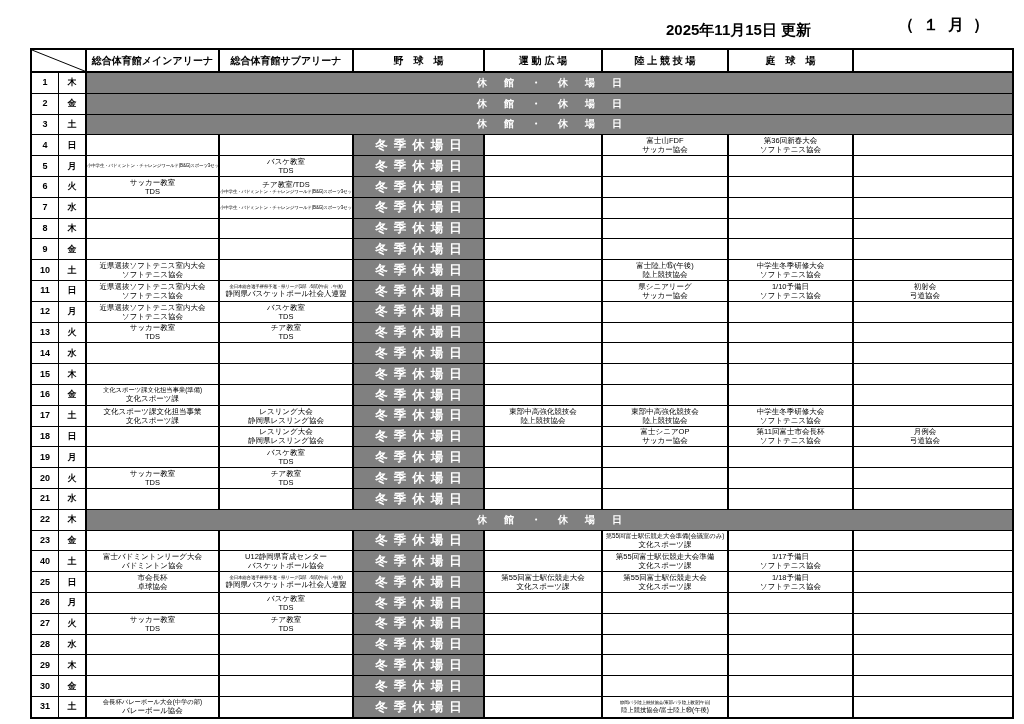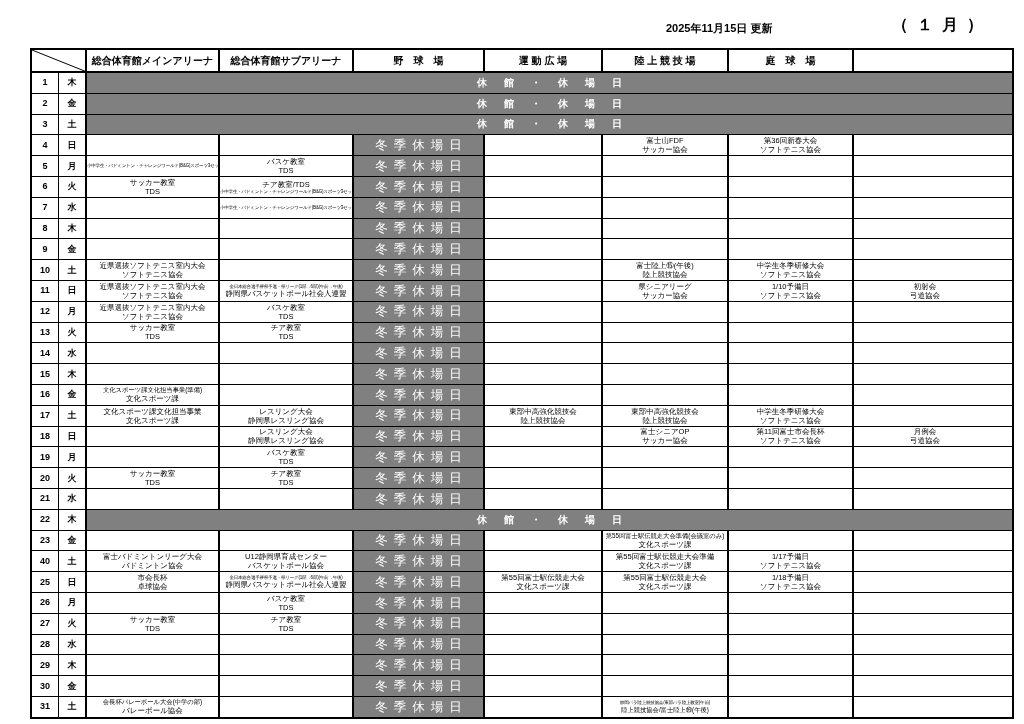--- a/index.html
+++ b/index.html
@@ -4,22 +4,22 @@
 <style>
   html,body{margin:0;padding:0}
   body{
     width:1024px;height:724px;background:#ffffff;color:#000;
     font-family:"Liberation Sans","DejaVu Sans",sans-serif;
     position:relative;overflow:hidden;
   }
   
   .pagehdr{position:absolute;top:8px;left:0;width:1024px;height:38px}
   .title{position:absolute;left:34px;top:7px;font-size:17px;font-weight:bold;letter-spacing:5px;white-space:nowrap}
-  .updated{position:absolute;left:666px;top:13px;font-size:11px;font-weight:bold;white-space:nowrap}
-  .month{position:absolute;right:32px;top:7px;font-size:16px;font-weight:bold;letter-spacing:9px;white-space:nowrap}
+  .updated{position:absolute;left:666px;top:13px;font-size:15px;font-weight:bold;white-space:nowrap}
+  .month{position:absolute;right:26px;top:7px;font-size:16px;font-weight:bold;letter-spacing:9px;white-space:nowrap}
   
   .tbl{position:absolute;left:30px;top:48px;width:984px;border:2px solid #000;box-sizing:border-box;background:#fff}
   .row{display:flex;height:20.8px;border-top:1px solid #000;box-sizing:border-box}
   .row:first-child{border-top:none}
   .row.hrow{height:22px;border-bottom:1px solid #000}
   .c{box-sizing:border-box;border-right:2px solid #000;display:flex;flex-direction:column;
      justify-content:center;align-items:center;text-align:center;overflow:hidden;line-height:1}
   .c-day{width:27px;border-right:1px solid #000;font-size:9px;font-weight:bold}
   .c-wd{width:28px;font-size:9px;font-weight:bold}
   .c-corner{width:55px;border-right:2px solid #000;padding:0;justify-content:flex-start;align-items:flex-start}
@@ -28,21 +28,21 @@
   .c-bb{width:131px}
   .c-plaza{width:118px}
   .c-track{width:126px}
   .c-tennis{width:125px}
   .c-kyudo{width:142px;border-right:none}
   .hc{font-size:10px;font-weight:bold;white-space:nowrap}
   .ln{width:100%;white-space:nowrap;overflow:hidden}
   .ln.n{font-size:7.5px;line-height:9px}
   .ln.xs{font-size:6.3px;line-height:8px}
   .ln.t{font-size:4.5px;line-height:5.5px;letter-spacing:-0.2px}
-  .bb-closed{background:#808080;color:#fff;font-weight:normal;font-size:12.5px;letter-spacing:6px;text-indent:6px;white-space:nowrap}
+  .bb-closed{background:#808080;color:#fff;font-weight:bold;font-size:12.5px;letter-spacing:6px;text-indent:6px;white-space:nowrap}
   .banner{width:925px;background:#808080;color:#fff;font-weight:bold;font-size:10px;letter-spacing:17px;text-indent:17px;
           display:flex;align-items:center;justify-content:center;box-sizing:border-box;white-space:nowrap}
 </style>
 </head>
 <body>
 
 <div class="pagehdr">
   <div class="updated">2025年11月15日 更新</div>
   <div class="month">（１月）</div>
 </div>

